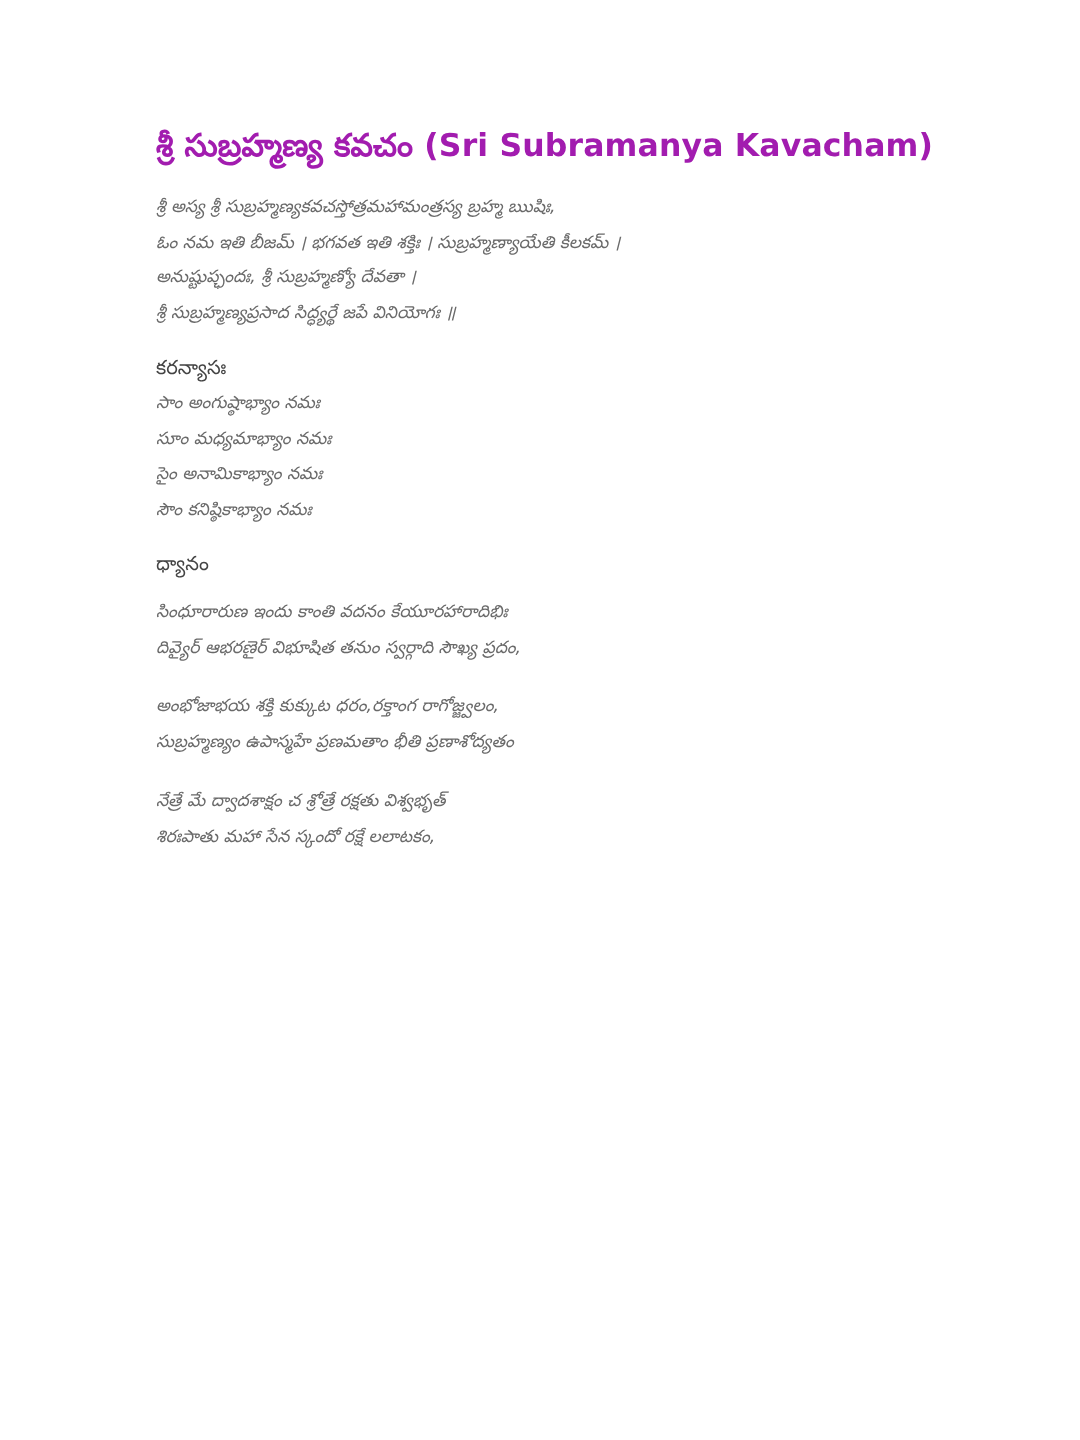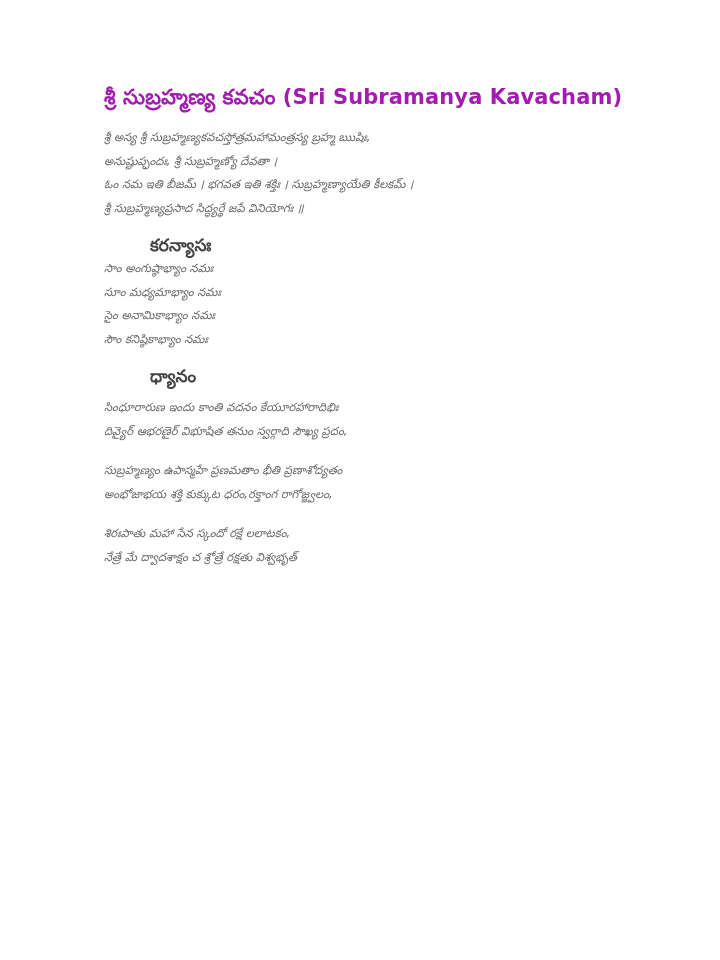--- a/index.html
+++ b/index.html
@@ -35,49 +35,48 @@
       line-height: 23.5px;
       color: #6a6a6a;
       margin: 0;
     }
     .line {
       display: block;
       white-space: nowrap;
       font-style: italic;
     }
     .heading {
-      font-size: 17px;
-      font-weight: bold;
+      font-size: 13px;
+      font-weight: normal;
       line-height: 23px;
       color: #444444;
       display: block;
       margin-top: 0;
-      margin-left: 46px;
     }
     .section {
       margin-top: 14px;
     }
     .stanza {
       margin-top: 16px;
     }
     .dhyana-heading {
       margin-bottom: 8px;
     }
   </style>
 </head>
 <body>
 
 <div class="page">
 
   <h1 class="title">శ్రీ సుబ్రహ్మణ్య కవచం (Sri Subramanya Kavacham)</h1>
 
   <div class="block">
     <span class="line">శ్రీ అస్య శ్రీ సుబ్రహ్మణ్యకవచస్తోత్రమహామంత్రస్య బ్రహ్మ ఋషిః,</span>
+    <span class="line">ఓం నమ ఇతి బీజమ్ । భగవత ఇతి శక్తిః । సుబ్రహ్మణ్యాయేతి కీలకమ్ ।</span>
     <span class="line">అనుష్టుప్ఛందః, శ్రీ సుబ్రహ్మణ్యో దేవతా ।</span>
-    <span class="line">ఓం నమ ఇతి బీజమ్ । భగవత ఇతి శక్తిః । సుబ్రహ్మణ్యాయేతి కీలకమ్ ।</span>
     <span class="line">శ్రీ సుబ్రహ్మణ్యప్రసాద సిద్ధ్యర్థే జపే వినియోగః ॥</span>
   </div>
 
   <div class="block section">
     <span class="heading">కరన్యాసః</span>
     <span class="line">సాం అంగుష్ఠాభ్యాం నమః</span>
     <span class="line">సూం మధ్యమాభ్యాం నమః</span>
     <span class="line">సైం అనామికాభ్యాం నమః</span>
     <span class="line">సౌం కనిష్ఠికాభ్యాం నమః</span>
   </div>
@@ -85,24 +84,24 @@
 
   <div class="block section">
     <span class="heading dhyana-heading">ధ్యానం</span>
 
     <div class="stanza-wrap" style="margin-top:8px;">
       <span class="line">సింధూరారుణ ఇందు కాంతి వదనం కేయూరహారాదిభిః</span>
       <span class="line">దివ్యైర్ ఆభరణైర్ విభూషిత తనుం స్వర్గాది సౌఖ్య ప్రదం,</span>
     </div>
 
     <div class="stanza">
+      <span class="line">అంభోజాభయ శక్తి కుక్కుట ధరం,రక్తాంగ రాగోజ్జ్వలం,</span>
       <span class="line">సుబ్రహ్మణ్యం ఉపాస్మహే ప్రణమతాం భీతి ప్రణాశోద్యతం</span>
-      <span class="line">అంభోజాభయ శక్తి కుక్కుట ధరం,రక్తాంగ రాగోజ్జ్వలం,</span>
     </div>
 
 
     <div class="stanza">
+      <span class="line">నేత్రే మే ద్వాదశాక్షం చ శ్రోత్రే రక్షతు విశ్వభృత్</span>
       <span class="line">శిరఃపాతు మహా సేన స్కందో రక్షే లలాటకం,</span>
-      <span class="line">నేత్రే మే ద్వాదశాక్షం చ శ్రోత్రే రక్షతు విశ్వభృత్</span>
     </div>
   </div>
 
 </div>
 
 </body></html>

